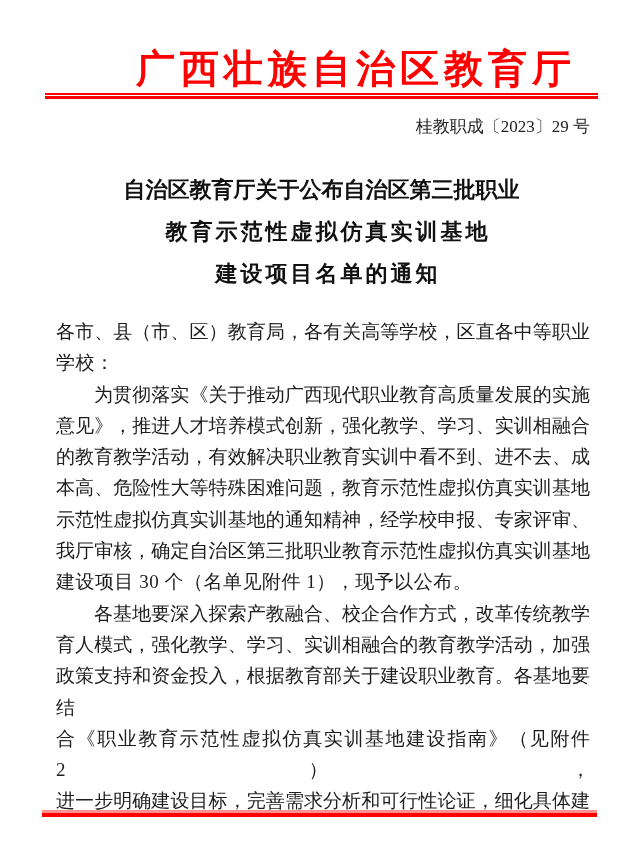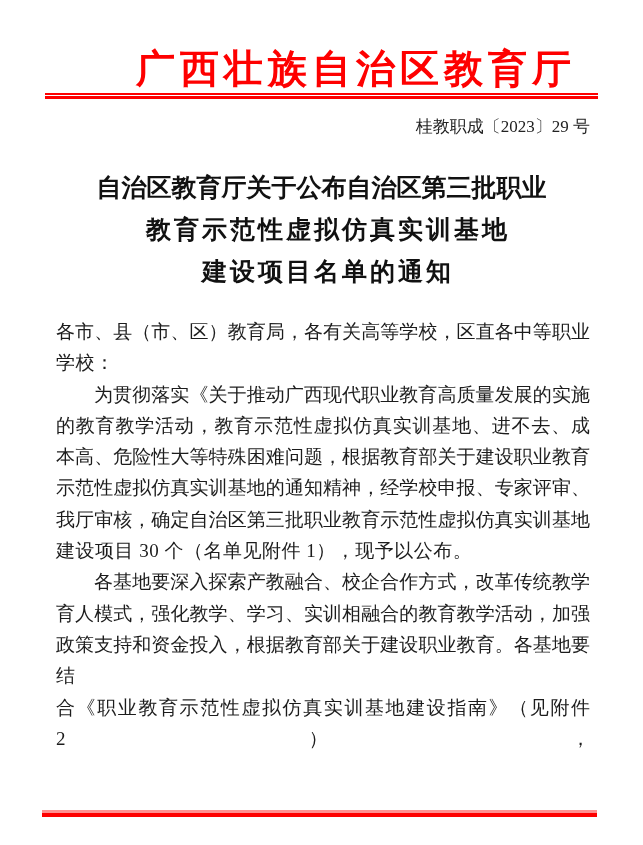--- a/index.html
+++ b/index.html
@@ -52,25 +52,24 @@
     color: #222222;
     white-space: nowrap;
   }
   
   .doc-title {
     position: absolute;
     top: 169px;
     left: 0;
     width: 100%;
     text-align: center;
-    font-size: 25px;
+    font-size: 22px;
     font-weight: bold;
     color: #111111;
     line-height: 42px;
-    font-family: Liberation Mono, monospace;
   }
   .doc-title .t-line { white-space: nowrap; }
   .doc-title .t-spaced {
     letter-spacing: 3px;
     padding-left: 13px;
   }
   
   .body-text {
     position: absolute;
     top: 316px;
@@ -123,26 +122,28 @@
   <div class="doc-title">
     <div class="t-line">自治区教育厅关于公布自治区第三批职业</div>
     <div class="t-line t-spaced">教育示范性虚拟仿真实训基地</div>
     <div class="t-line t-spaced">建设项目名单的通知</div>
   </div>
 
   <div class="body-text">
       <div class="body-line justify">各市、县（市、区）教育局，各有关高等学校，区直各中等职业</div>
       <div class="body-line short">学校：</div>
       <div class="body-line justify indent">为贯彻落实《关于推动广西现代职业教育高质量发展的实施</div>
-      <div class="body-line justify">的教育教学活动，教育示范性虚拟仿真实训基地、进不去、成</div>
-      <div class="body-line justify">本高、危险性大等特殊困难问题，根据教育部关于建设职业教育</div>
+      <div class="body-line justify">意见》，推进人才培养模式创新，强化教学、学习、实训相融合</div>
+      <div class="body-line justify">的教育教学活动，有效解决职业教育实训中看不到、进不去、成</div>
+      <div class="body-line justify">本高、危险性大等特殊困难问题，教育示范性虚拟仿真实训基地</div>
       <div class="body-line justify">示范性虚拟仿真实训基地的通知精神，经学校申报、专家评审、</div>
       <div class="body-line justify">我厅审核，确定自治区第三批职业教育示范性虚拟仿真实训基地</div>
       <div class="body-line short">建设项目 30 个（名单见附件 1），现予以公布。</div>
       <div class="body-line justify indent">各基地要深入探索产教融合、校企合作方式，改革传统教学</div>
       <div class="body-line justify">育人模式，强化教学、学习、实训相融合的教育教学活动，加强</div>
       <div class="body-line justify">政策支持和资金投入，根据教育部关于建设职业教育。各基地要结</div>
       <div class="body-line justify">合《职业教育示范性虚拟仿真实训基地建设指南》（见附件 2），</div>
+      <div class="body-line justify">进一步明确建设目标，完善需求分析和可行性论证，细化具体建</div>
     </div>
 
   <div class="rule-bottom"></div>
 
 </div>
 
 </body></html>

